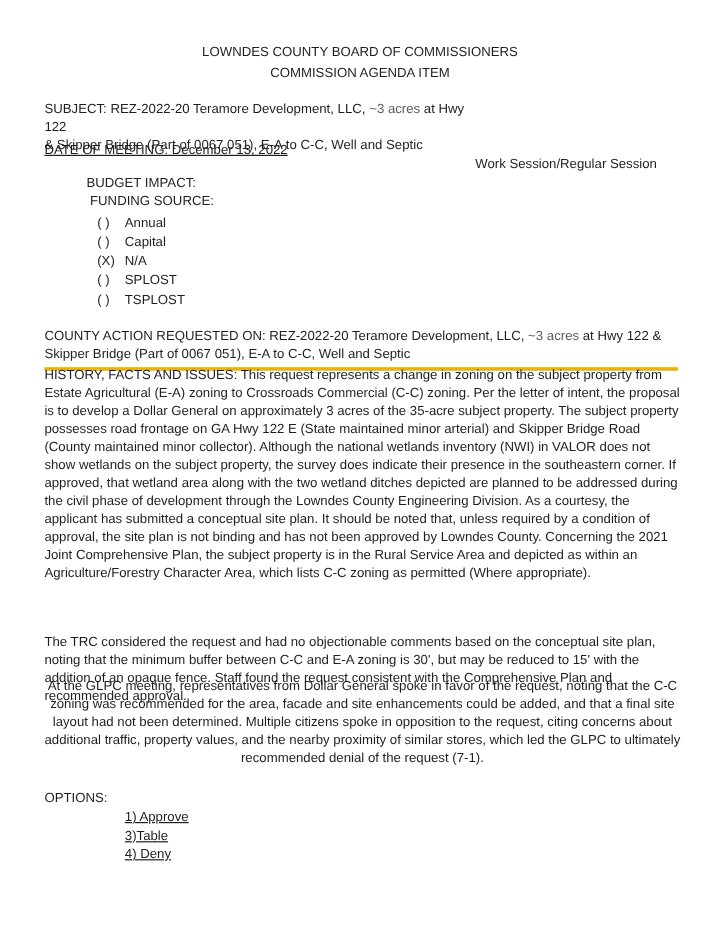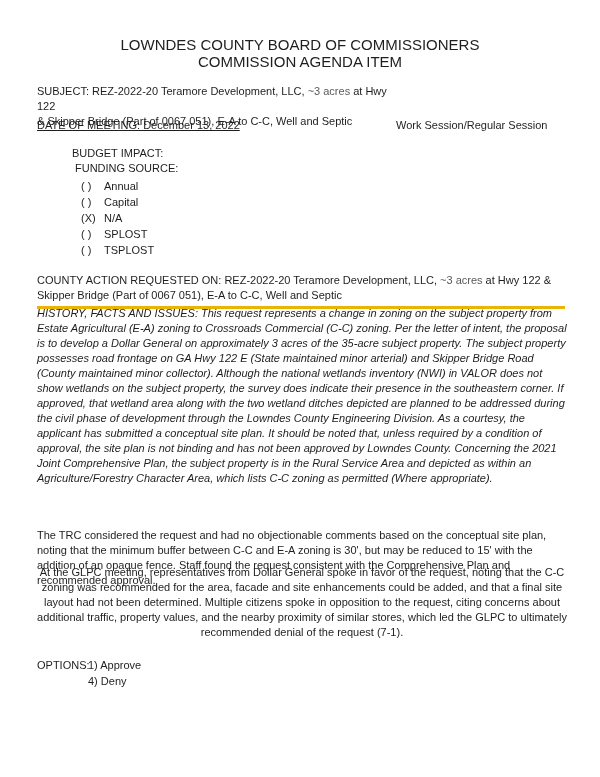--- a/index.html
+++ b/index.html
@@ -23,42 +23,42 @@
       top: 0;
       width: 600px;
       height: 777px;
     }
     .header {
       position: absolute;
       top: 36px;
       left: 0;
       width: 600px;
       text-align: center;
-      font-size: 15px;
+      font-size: 11px;
       line-height: 17px;
     }
     .subject {
       position: absolute;
       top: 84px;
       left: 37px;
       width: 360px;
     }
     .muted {
       color: #5a5a5a;
     }
     .date-row {
       position: absolute;
       top: 118px;
       left: 37px;
       width: 520px;
       text-decoration: underline;
     }
     .session {
       position: absolute;
-      top: 118px;
+      top: 130px;
       left: 396px;
       width: 170px;
     }
     .budget {
       position: absolute;
       top: 146px;
       left: 37px;
       width: 300px;
       margin-left: 35px;
     }
@@ -84,21 +84,20 @@
       left: 37px;
       width: 528px;
       padding-bottom: 3px;
       border-bottom: 3px solid #eab308;
     }
     .history {
       position: absolute;
       top: 306px;
       left: 37px;
       width: 530px;
-      font-style: italic;
     }
     .para {
       margin: 0;
     }
     .trc {
       position: absolute;
       top: 500px;
       left: 37px;
       width: 530px;
       margin-top: 28px;
@@ -117,23 +116,24 @@
       width: 300px;
     }
     .options-row {
       display: flex;
     }
     .options-label {
       display: inline-block;
       width: 51px;
     }
     .options-list {
-      margin: 0;
+      margin: 16px;
       padding: 0;
       list-style: none;
+      text-decoration: underline;
     }
     .options-list li {
       line-height: 15.5px;
     }
   </style>
 </head>
 <body>
 
 <div class="page">
 
@@ -189,18 +189,19 @@
 
   <div class="glpc">
     <p class="para">At the GLPC meeting, representatives from Dollar General spoke in favor of the request, noting that the C-C zoning was recommended for the area, facade and site enhancements could be added, and that a final site layout had not been determined. Multiple citizens spoke in opposition to the request, citing concerns about additional traffic, property values, and the nearby proximity of similar stores, which led the GLPC to ultimately recommended denial of the request (7-1).</p>
   </div>
 
   <div class="options">
     <div class="options-row">
       <span class="options-label">OPTIONS:</span>
       <ul class="options-list">
         <li>1) Approve</li>
+        <li>3)Table</li>
         <li>4) Deny</li>
       </ul>
     </div>
   </div>
 
 </div>
 
 </body></html>

